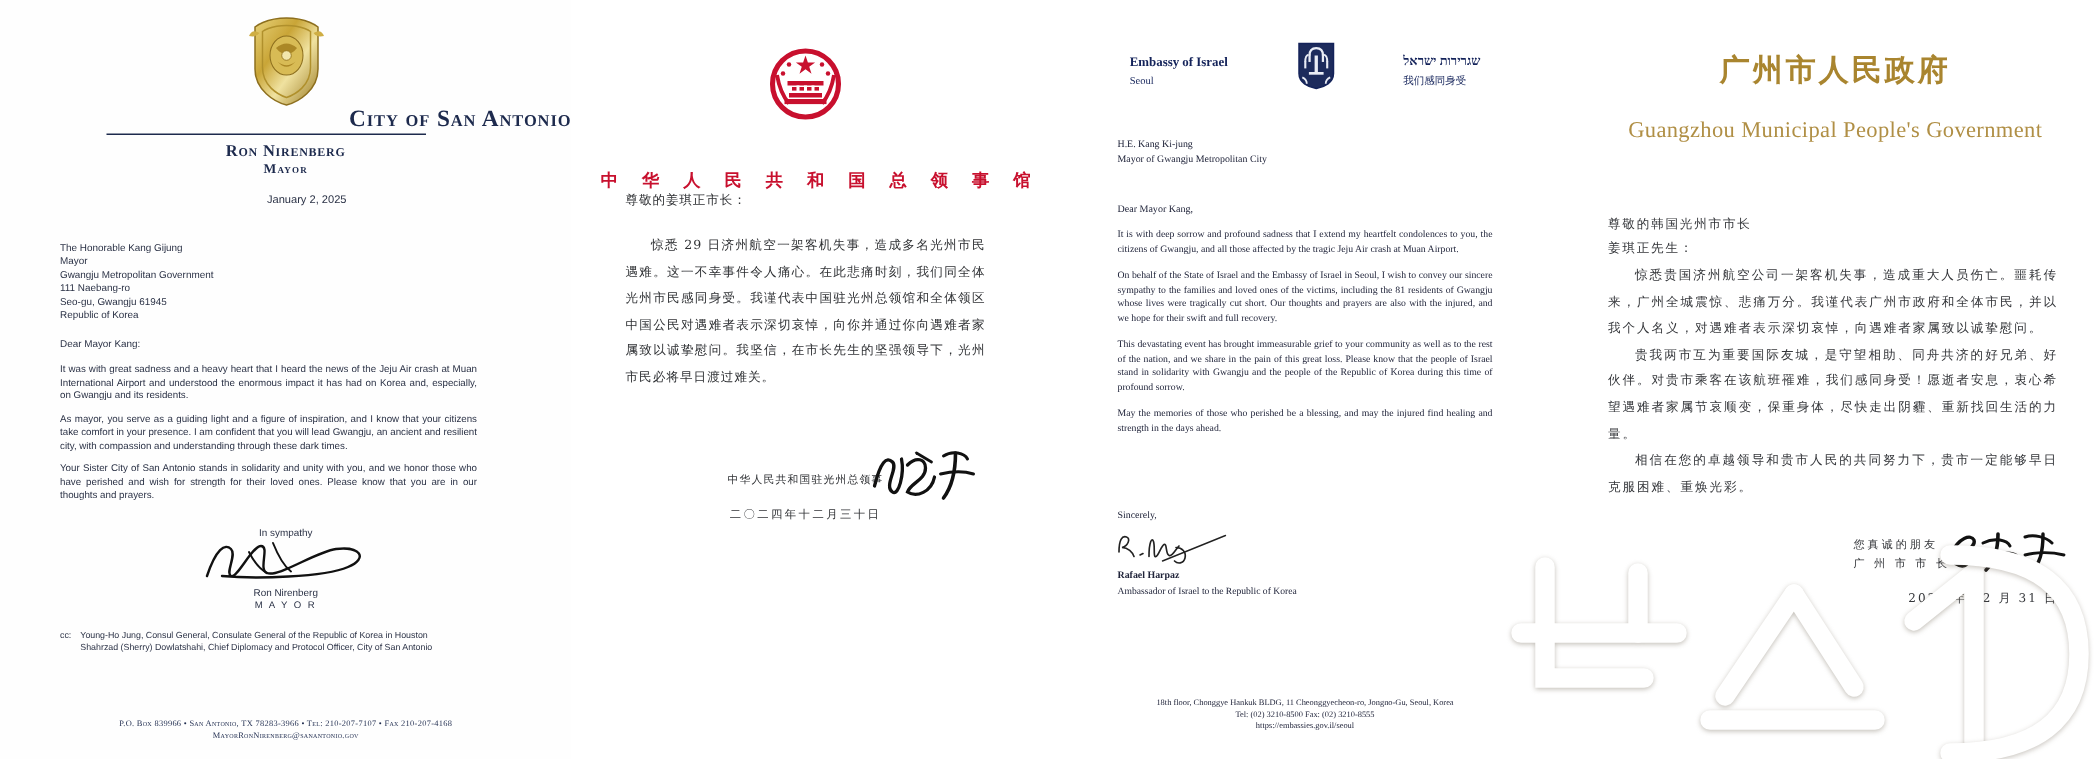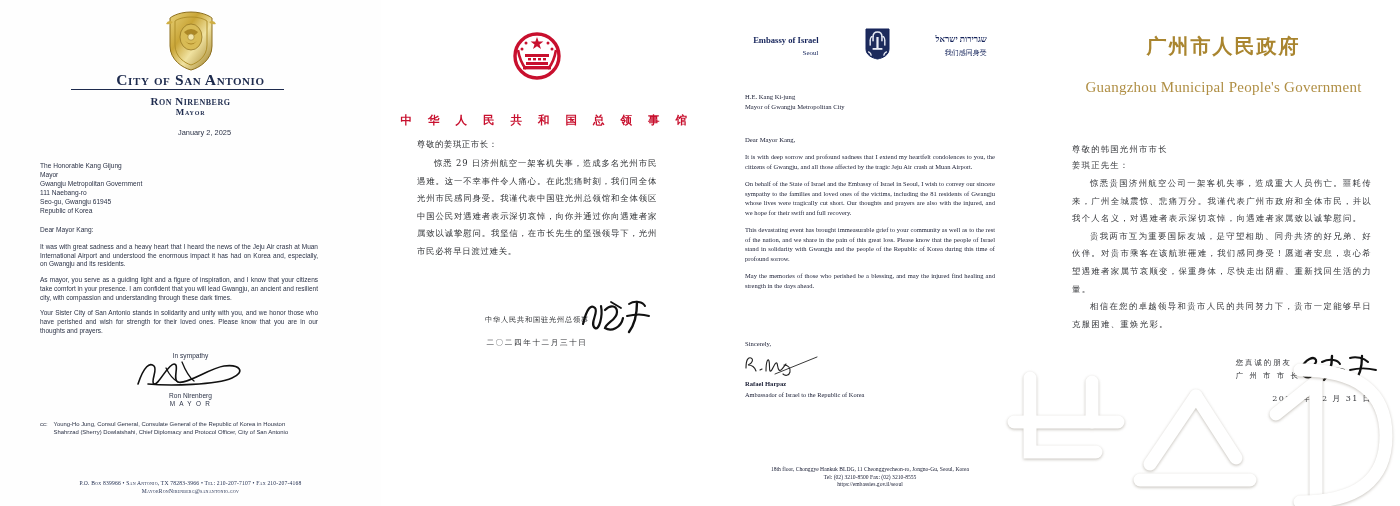--- a/index.html
+++ b/index.html
@@ -23,21 +23,21 @@
   
   .p1 { width: 381px; }
   .p1 .sheet { position:absolute; inset:0; background:#fefefe; }
   .p1 .crest {
     position:absolute; left:0; right:0; top:10px;
     display:flex; justify-content:center;
   }
   .crest-svg { display:block; }
   .p1 .city-title {
     position:absolute; left:0; right:0; top:71px;
-    text-align:center;
+    text-align:right;
     font-family:"Liberation Serif", serif;
     font-size:15.5px; letter-spacing:.6px;
     color:#1d2a4d; font-variant:small-caps; font-weight:600;
     white-space:nowrap;
   }
   .p1 .title-rule {
     position:absolute; left:71px; width:213px; top:89px;
     border-top:1.1px solid #1d2a4d;
   }
   .p1 .mayor-name {
@@ -115,21 +115,21 @@
     display:flex; justify-content:center;
   }
   .p2 .cn-head {
     position:absolute; left:0; right:0; top:113px;
     text-align:right; color:#c8102e;
     font-family:"DejaVu Serif", serif; font-weight:700;
     font-size:11.5px; letter-spacing:6px;
     text-indent:6px;
   }
   .p2 .cn-salute {
-    position:absolute; left:36px; top:139px;
+    position:absolute; left:36px; top:128px;
     font-family:"DejaVu Serif", serif;
     font-size:8.4px; color:#2f3134; letter-spacing:.6px;
   }
   .p2 .cn-body {
     position:absolute; left:36px; top:155px; width:240px;
     font-family:"DejaVu Serif", serif;
     font-size:8.4px; line-height:17.5px; color:#2f3134;
     letter-spacing:.7px; text-align:justify;
   }
   .p2 .cn-body p { text-indent:17px; }
@@ -148,21 +148,21 @@
     font-family:"DejaVu Serif", serif;
     font-size:7.6px; color:#2f3134; letter-spacing:1.6px;
   }
 
   
   .p3 { width: 354px; }
   .p3 .il-head {
     position:absolute; top:28px; left:0; right:0;
     display:flex; align-items:center; justify-content:center; gap:46px;
   }
-  .p3 .il-en, .p3 .il-he { text-align:right; color:#14235a; }
+  .p3 .il-en, .p3 .il-he { text-align:left; color:#14235a; }
   .p3 .il-en .t { font-size:8.6px; font-weight:700; }
   .p3 .il-en .s { font-size:7px; margin-top:4px; }
   .p3 .il-he .t { font-size:8.6px; font-weight:700; direction:rtl; }
   .p3 .il-he .s { font-size:7px; margin-top:4px; direction:rtl; }
   .p3 .il-to {
     position:absolute; left:52px; top:92px;
     font-size:6.6px; line-height:9.6px; color:#20243a;
   }
   .p3 .il-salute {
     position:absolute; left:52px; top:136px;

